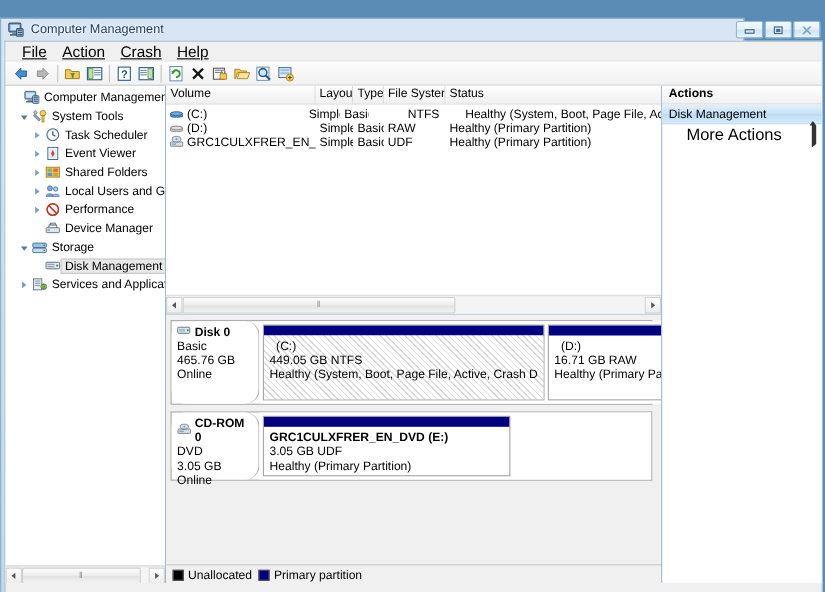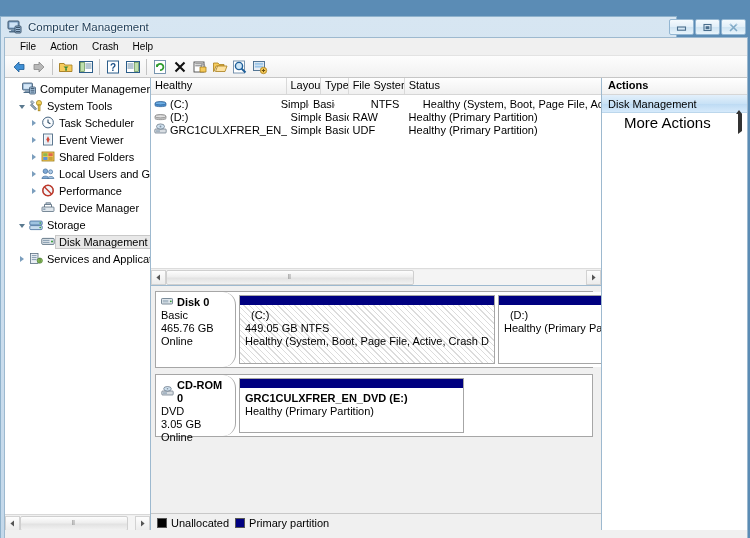--- a/index.html
+++ b/index.html
@@ -47,22 +47,23 @@
     border: 1px solid #9db9cf;
     border-bottom: none;
   }
   #menubar {
     position: absolute; left: 0; top: 0; width: 100%; height: 18px;
     background: #f0f0f0;
     display: flex; align-items: center; padding-left: 8px;
     border-bottom: 1px solid #e3e3e3;
   }
   .menu-item {
-    padding: 1px 7px; font-size: 10px; color: #000; cursor: default;
+    padding: 1px 7px; font-size: 14px; color: #000; cursor: default;
     white-space: nowrap;
+    text-decoration: underline;
   }
   #toolbar {
     position: absolute; left: 0; top: 18px; width: 100%; height: 22px;
     background: linear-gradient(to bottom, #fdfdfd, #f1f1f1);
     display: flex; align-items: center; padding-left: 4px;
     border-bottom: 1px solid #c6c6c6;
   }
   .tb-btn {
     width: 20px; height: 20px; display: flex; align-items: center; justify-content: center;
     cursor: default;
@@ -524,21 +525,21 @@
                 <path d="M2 0.6 L5.6 3.5 L2 6.4 Z" fill="#555"></path>
               </svg>
           </div>
         </div>
       </div>
 
       <div id="center">
 
         <div id="vol-list">
           <div id="vol-header">
-            <div class="vh" style="width:138px;">Healthy</div>
+            <div class="vh" style="width:138px;">Volume</div>
             <div class="vh" style="width:35px;">Layout</div>
             <div class="vh" style="width:28px;">Type</div>
             <div class="vh" style="width:57px;">File System</div>
             <div class="vh" style="width:200px; border-right:none;">Status</div>
           </div>
 
           <div style="padding-top:2px;">
             <div class="vrow">
               <div class="vc vol" style="width:138px;">
                 <span>
@@ -633,20 +634,21 @@
                 <div class="part-body hatched">
                   <div style="padding-left:6px;">(C:)</div>
                   <div>449.05 GB NTFS</div>
                   <div>Healthy (System, Boot, Page File, Active, Crash D</div>
                 </div>
               </div>
               <div class="part" style="flex:142 1 0;">
                 <div class="part-bar"></div>
                 <div class="part-body">
                   <div style="padding-left:6px;">(D:)</div>
+                  <div>16.71 GB RAW</div>
                   <div>Healthy (Primary Partition)</div>
                 </div>
               </div>
 
             </div>
           </div>
 
           <div class="disk-row" style="top:87px; height:63px;">
             <div class="disk-info">
               <div class="disk-name">
@@ -662,20 +664,21 @@
               </div>
               <div>DVD</div>
               <div>3.05 GB</div>
               <div>Online</div>
             </div>
             <div class="disk-parts" style="padding-right:0;">
               <div class="part" style="flex:0 0 225px;">
                 <div class="part-bar"></div>
                 <div class="part-body">
                   <div style="font-weight:bold;">GRC1CULXFRER_EN_DVD  (E:)</div>
+                  <div>3.05 GB UDF</div>
                   <div>Healthy (Primary Partition)</div>
                 </div>
               </div>
             </div>
           </div>
 
           <div id="legend">
             <span class="lg">
               <span class="sw" style="background:#000000;"></span>
               <span>Unallocated</span>

